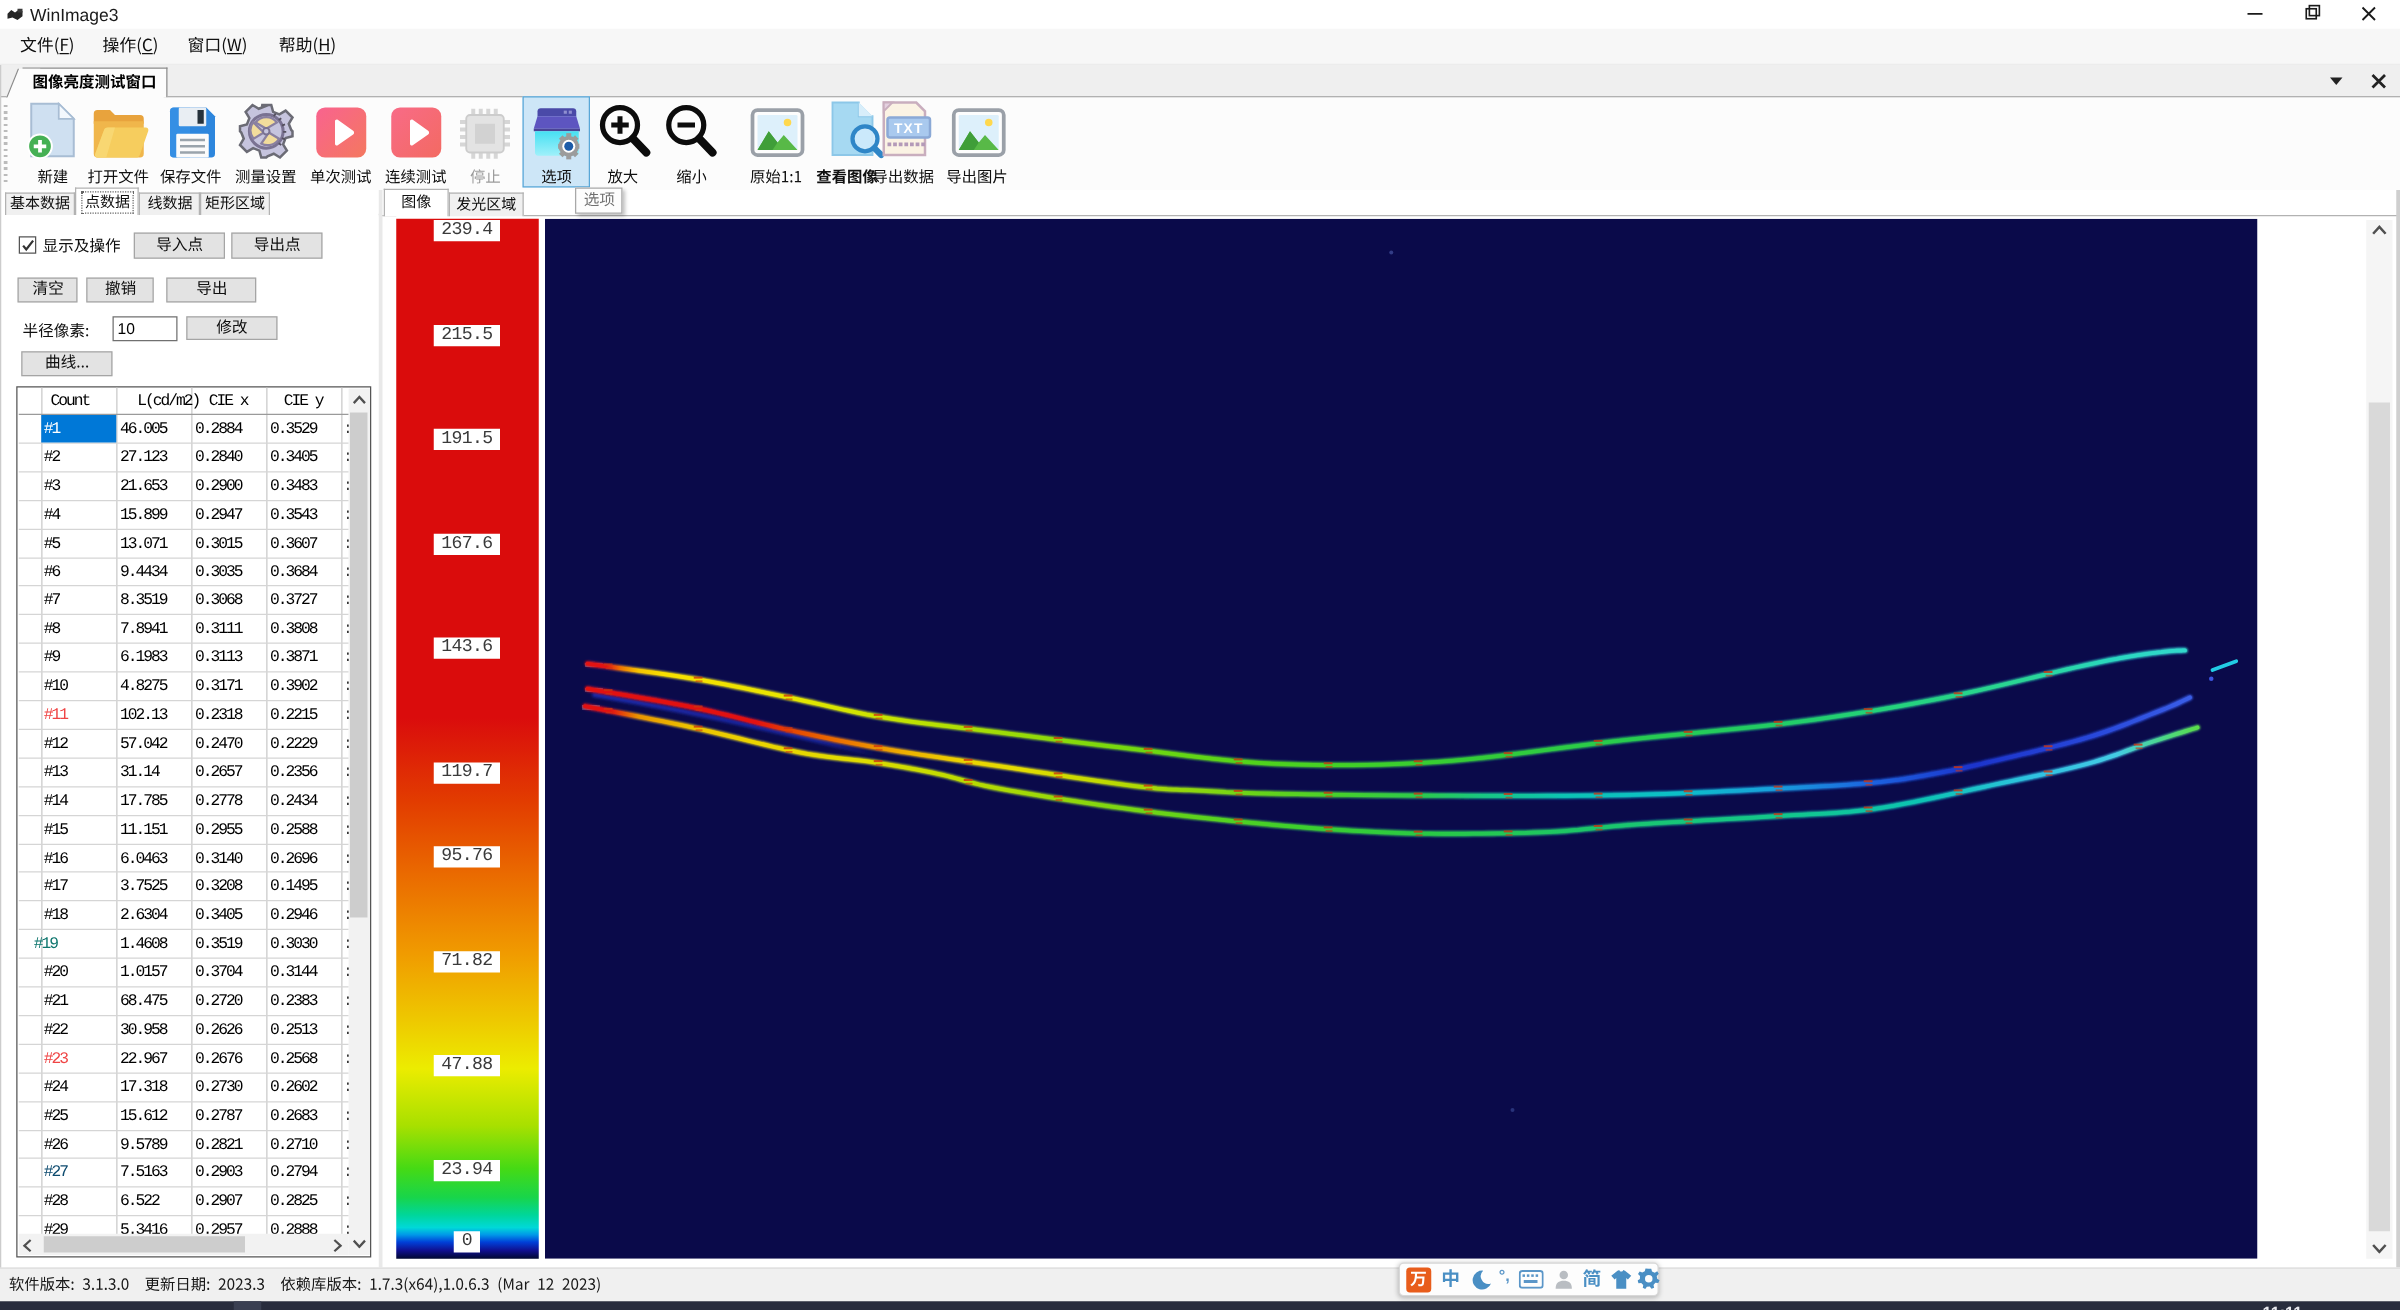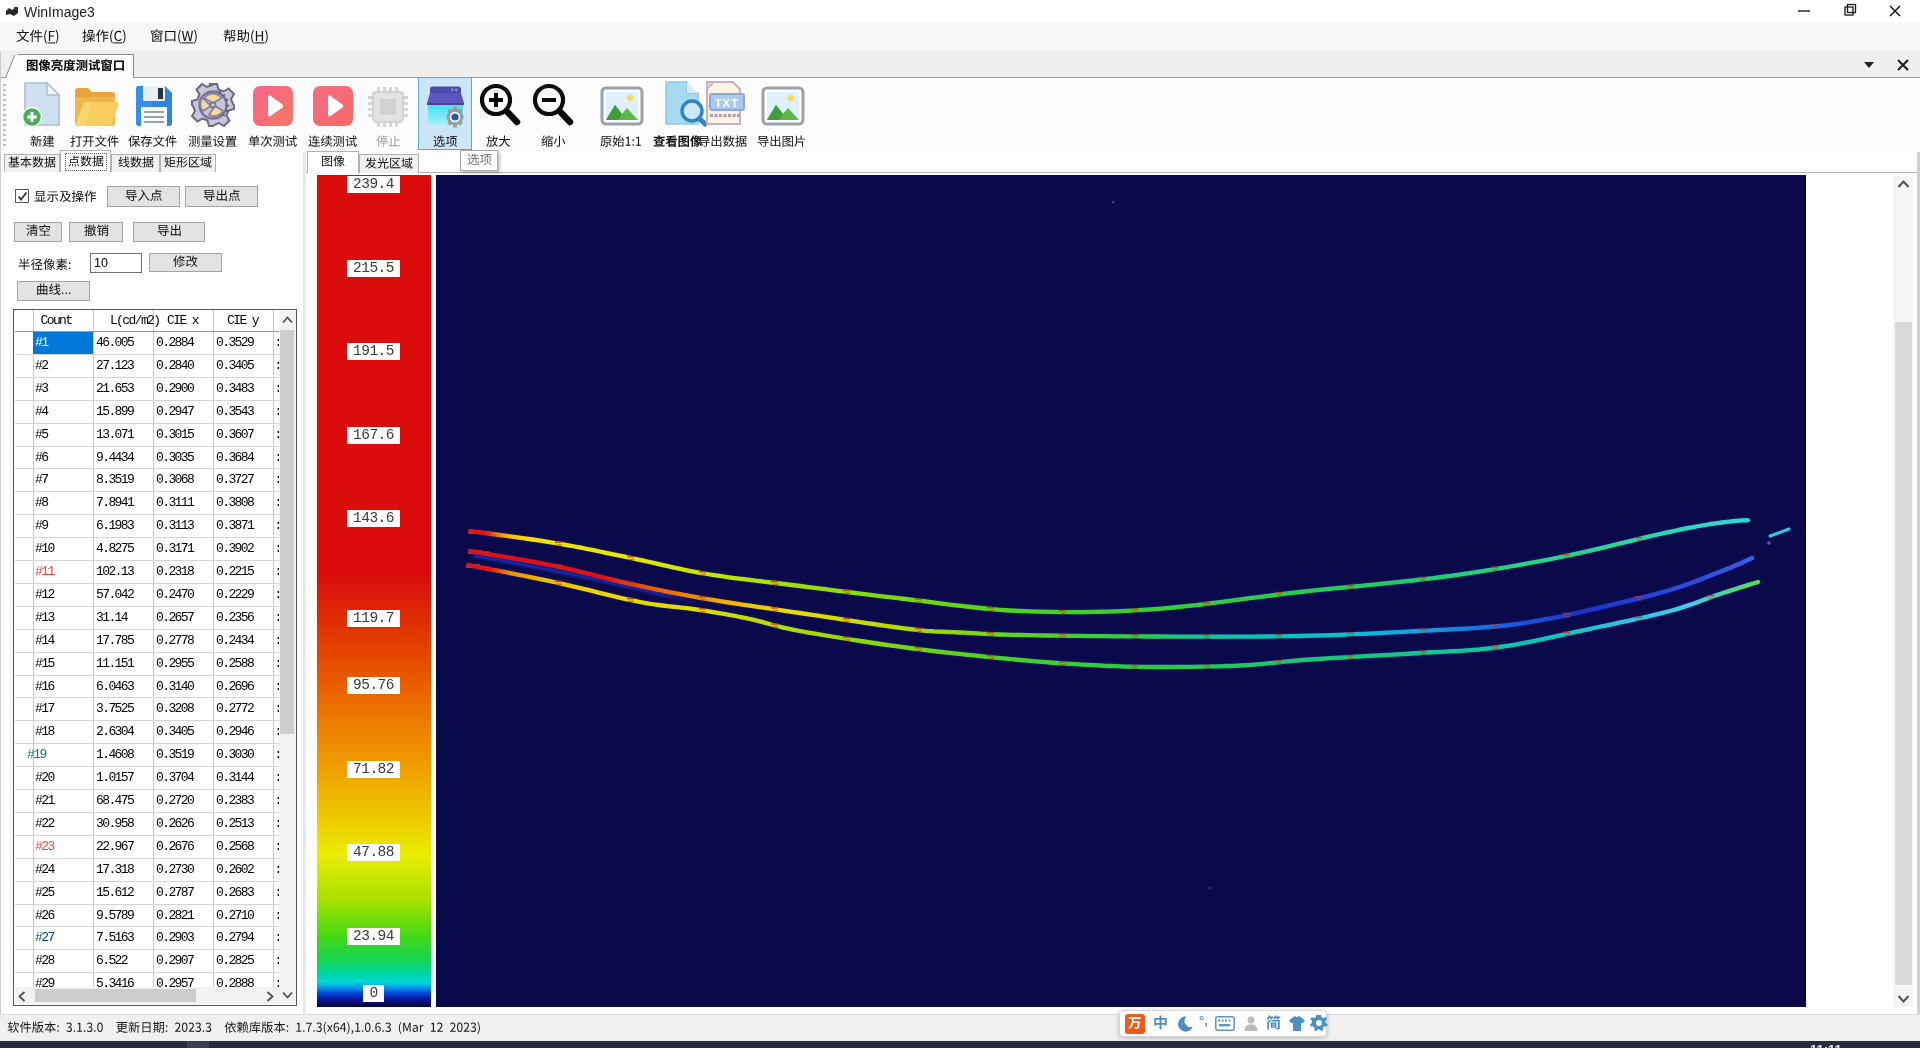--- a/index.html
+++ b/index.html
@@ -747,21 +747,21 @@
 <div class="cell" style="left:216px;top:655.6px">0.2588</div>
 <div class="cell" style="left:274.5px;top:655.6px">:</div>
 <div class="cell" style="left:35px;top:678.5px;color:#000">#16</div>
 <div class="cell" style="left:96px;top:678.5px">6.0463</div>
 <div class="cell" style="left:156px;top:678.5px">0.3140</div>
 <div class="cell" style="left:216px;top:678.5px">0.2696</div>
 <div class="cell" style="left:274.5px;top:678.5px">:</div>
 <div class="cell" style="left:35px;top:701.4px;color:#000">#17</div>
 <div class="cell" style="left:96px;top:701.4px">3.7525</div>
 <div class="cell" style="left:156px;top:701.4px">0.3208</div>
-<div class="cell" style="left:216px;top:701.4px">0.2772</div>
+<div class="cell" style="left:216px;top:701.4px">0.1495</div>
 <div class="cell" style="left:274.5px;top:701.4px">:</div>
 <div class="cell" style="left:35px;top:724.3px;color:#000">#18</div>
 <div class="cell" style="left:96px;top:724.3px">2.6304</div>
 <div class="cell" style="left:156px;top:724.3px">0.3405</div>
 <div class="cell" style="left:216px;top:724.3px">0.2946</div>
 <div class="cell" style="left:274.5px;top:724.3px">:</div>
 <div class="cell" style="left:27px;top:747.2px;color:#0f766e">#19</div>
 <div class="cell" style="left:96px;top:747.2px">1.4608</div>
 <div class="cell" style="left:156px;top:747.2px">0.3519</div>
 <div class="cell" style="left:216px;top:747.2px">0.3030</div>

